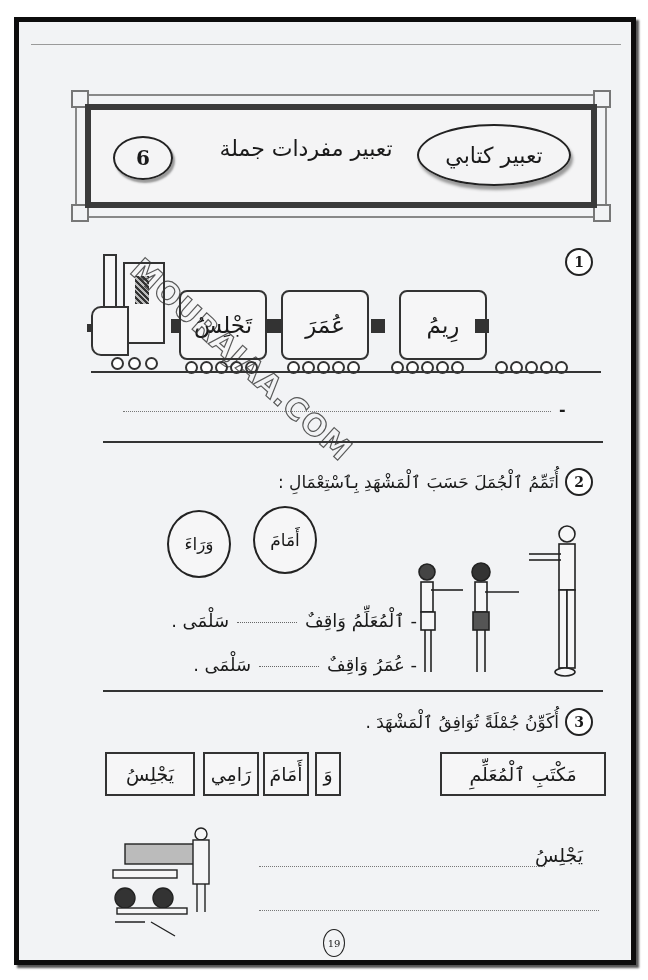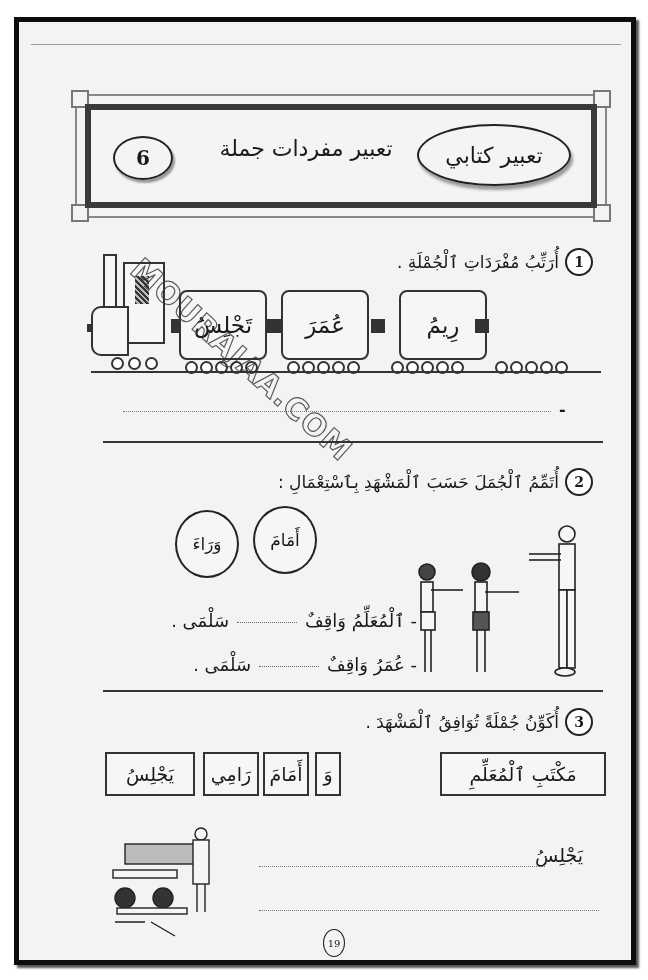--- a/index.html
+++ b/index.html
@@ -101,21 +101,20 @@
     <div class="corner" style="right:-6px;bottom:-6px"></div>
     <div class="header-inner">
       <div class="num-oval">6</div>
       <div class="title-text">تعبير مفردات جملة</div>
       <div class="cat-oval">تعبير كتابي</div>
     </div>
   </div>
 
   <div class="abs q-line" style="right:38px;top:226px">
     <span class="q-num">1</span>
-    <span>أُرَتِّبُ مُفْرَدَاتِ ٱلْجُمْلَةِ .</span>
   </div>
 
   <div class="abs" style="left:68px;top:232px;width:82px;height:118px;">
     <div class="abs" style="left:16px;top:0;width:10px;height:50px;border:2px solid #333;background:#f6f6f7"></div>
     <div class="abs" style="left:36px;top:8px;width:38px;height:78px;border:2px solid #333;background:#f6f6f7"></div>
     <div class="abs" style="left:48px;top:22px;width:14px;height:28px;background:repeating-linear-gradient(45deg,#333 0 2px,#bbb 2px 4px)"></div>
     <div class="abs" style="left:4px;top:52px;width:34px;height:46px;border:2px solid #333;border-radius:10px 0 0 10px;background:#f6f6f7"></div>
     <div class="abs" style="left:0;top:70px;width:4px;height:8px;background:#333"></div>
     <div class="abs" style="left:24px;top:103px;display:flex;gap:4px">
       <span class="wheel"></span>
@@ -166,21 +165,21 @@
   <div class="abs" style="left:540px;top:378px;font-size:16px;font-weight:bold">-</div>
 
   <div class="abs solid-rule" style="left:84px;top:419px;width:500px"></div>
 
   <div class="abs q-line" style="right:38px;top:446px">
     <span class="q-num">2</span>
     <span>أُتَمِّمُ ٱلْجُمَلَ حَسَبَ ٱلْمَشْهَدِ بِٱسْتِعْمَالِ :</span>
   </div>
 
   <div class="word-circle" style="left:234px;top:484px">أَمَامَ</div>
-  <div class="word-circle" style="left:156px;top:488px">وَرَاءَ</div>
+  <div class="word-circle" style="left:148px;top:488px">وَرَاءَ</div>
 
   <svg class="abs" style="left:380px;top:490px" width="200" height="170">
     <g stroke="#222" stroke-width="1.6" fill="#f6f6f7">
 
       <circle cx="168" cy="22" r="8"></circle>
       <rect x="160" y="32" width="16" height="46"></rect>
       <line x1="162" y1="42" x2="130" y2="42"></line>
       <line x1="162" y1="48" x2="130" y2="48"></line>
       <rect x="160" y="78" width="8" height="78"></rect>
       <rect x="168" y="78" width="8" height="78"></rect>

